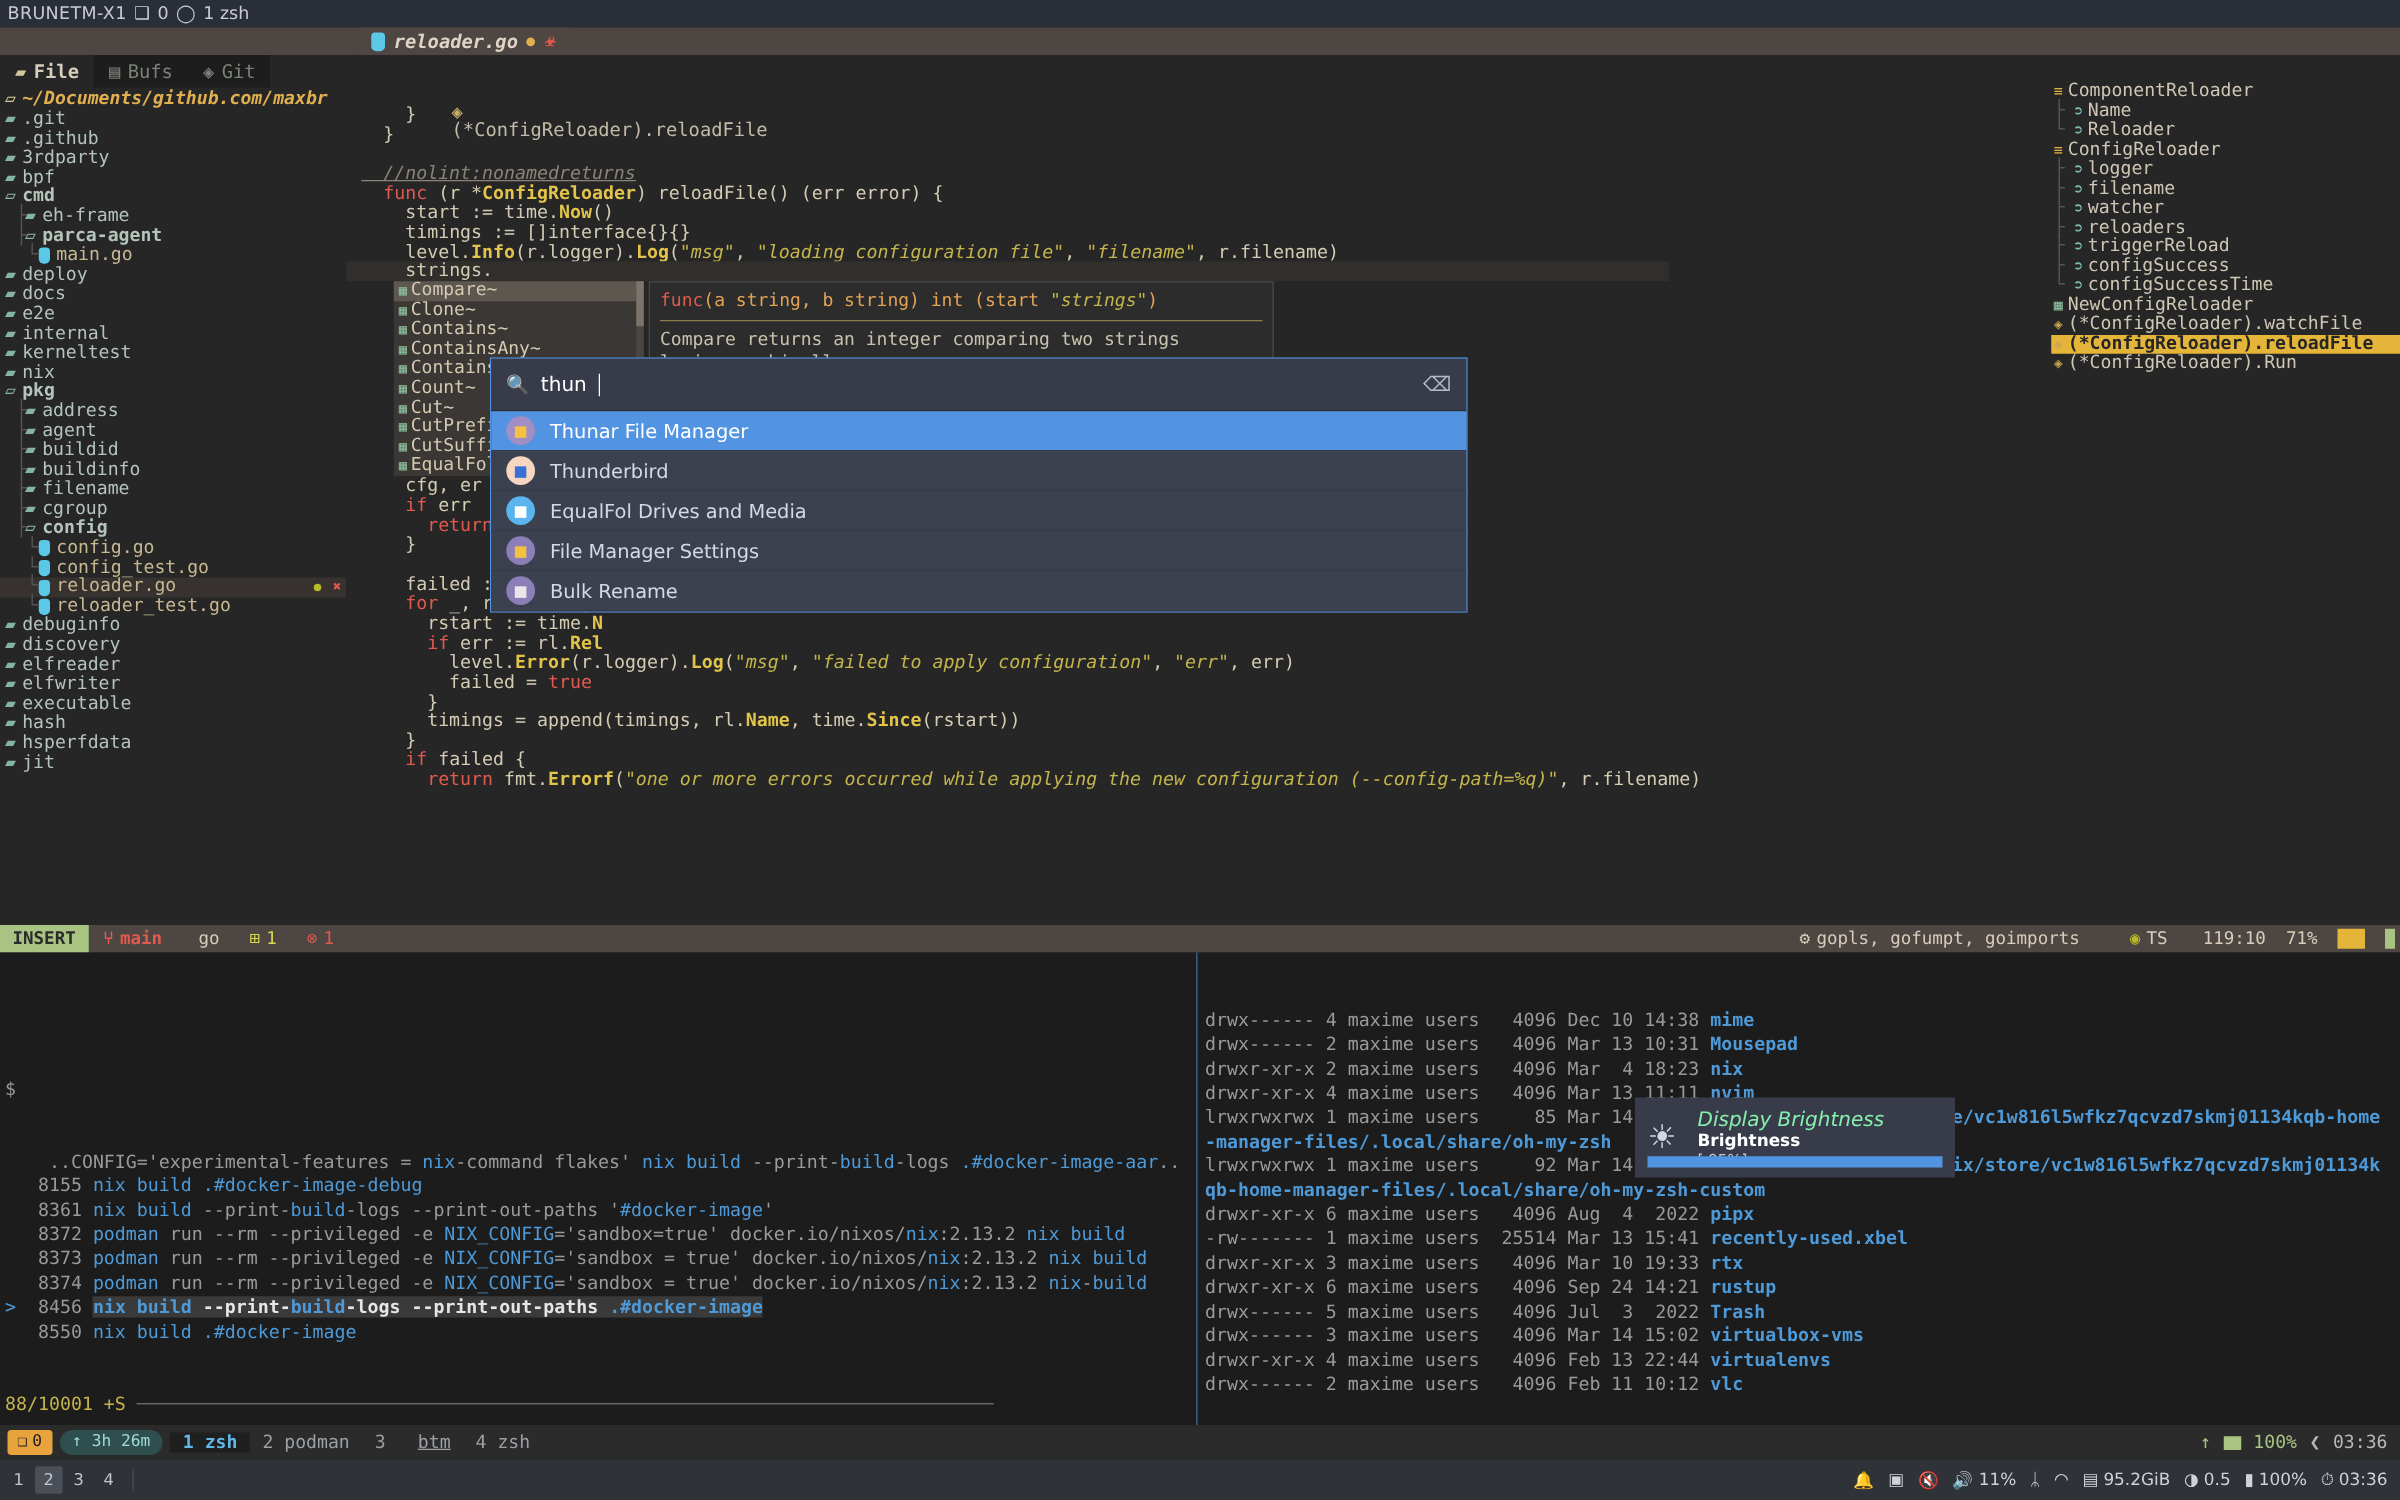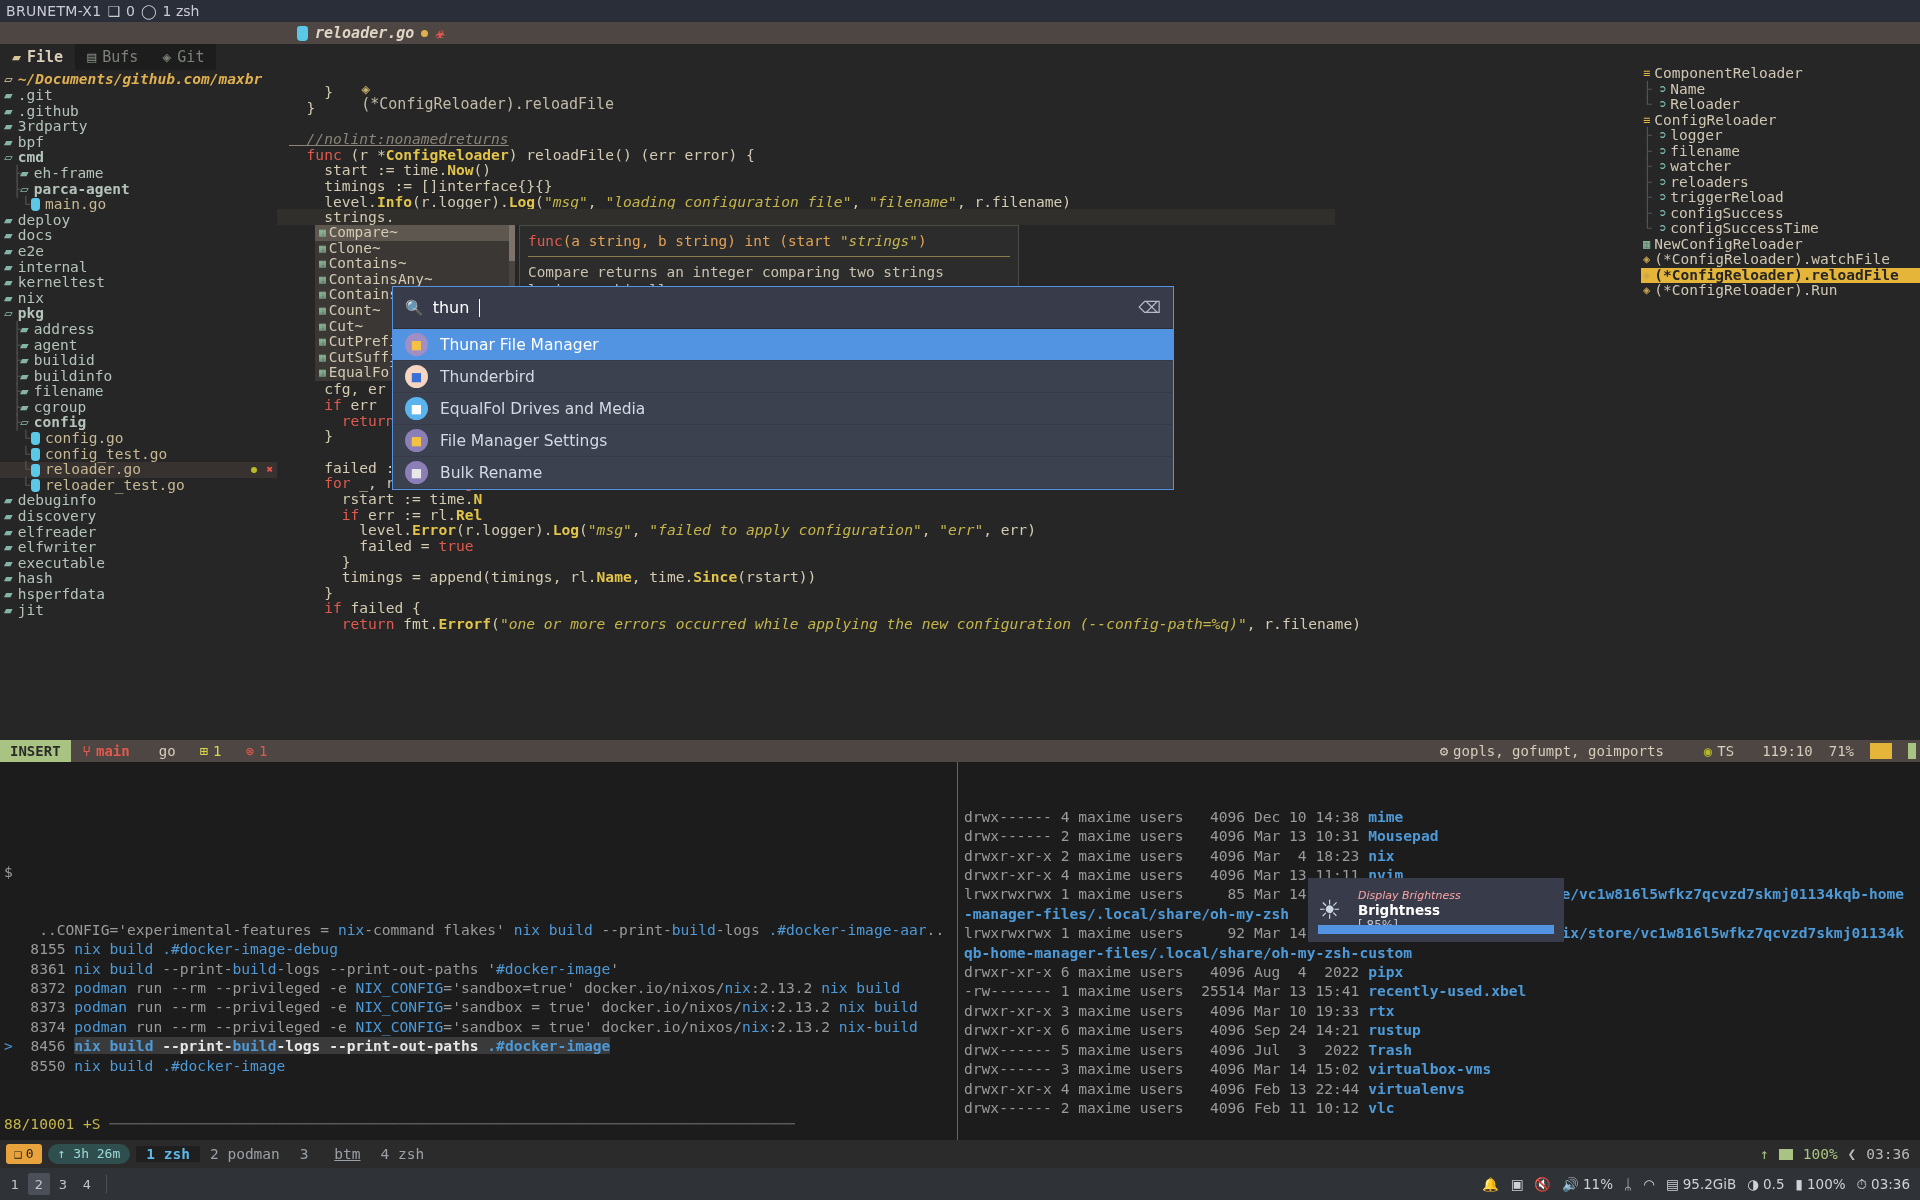--- a/index.html
+++ b/index.html
@@ -126,21 +126,21 @@
   .hl { background:#3a3a3a; }
   .c-blue { color:#4e9ad8; } .c-grey{color:#9a9a9a;}
   .c-white{color:#e6e6e6;} .c-yel{color:#c5b54c;}
   .sep-line { color:#666; }
 
   
   .osd { position:absolute; left:1308px; top:878px; width:256px; height:64px;
          background:#383c4a; display:flex; align-items:center; gap:10px; padding:0 10px;
          font-family:"DejaVu Sans", sans-serif; color:#d3dae3;}
   .osd-sun { width:30px;height:30px; color:#cfd6e4; font-size:26px; line-height:30px;}
-  .osd-t1 { font-size:11px; font-style:italic; color:#fca5a5;}
+  .osd-t1 { font-size:16px; font-style:italic; color:#86efac;}
   .osd-t2 { font-size:13.5px; font-weight:bold; color:#ffffff;}
   .osd-t3 { font-size:12px; color:#c3cad6;}
   .osd-bar { position:absolute; left:1318px; top:925px; width:236px; height:9px; background:#5294e2;}
 
   
   .tmuxbar { position:absolute; left:0; top:1140px; width:1920px; height:28px;
              background:#2b2b2b; display:flex; align-items:center; font-size:14.5px;
              color:#b9b9b9; }
   .tm-left { display:flex; align-items:center;}
   .tm-sess { background:#e8a33d; color:#222; padding:0 8px; height:20px; line-height:20px;

